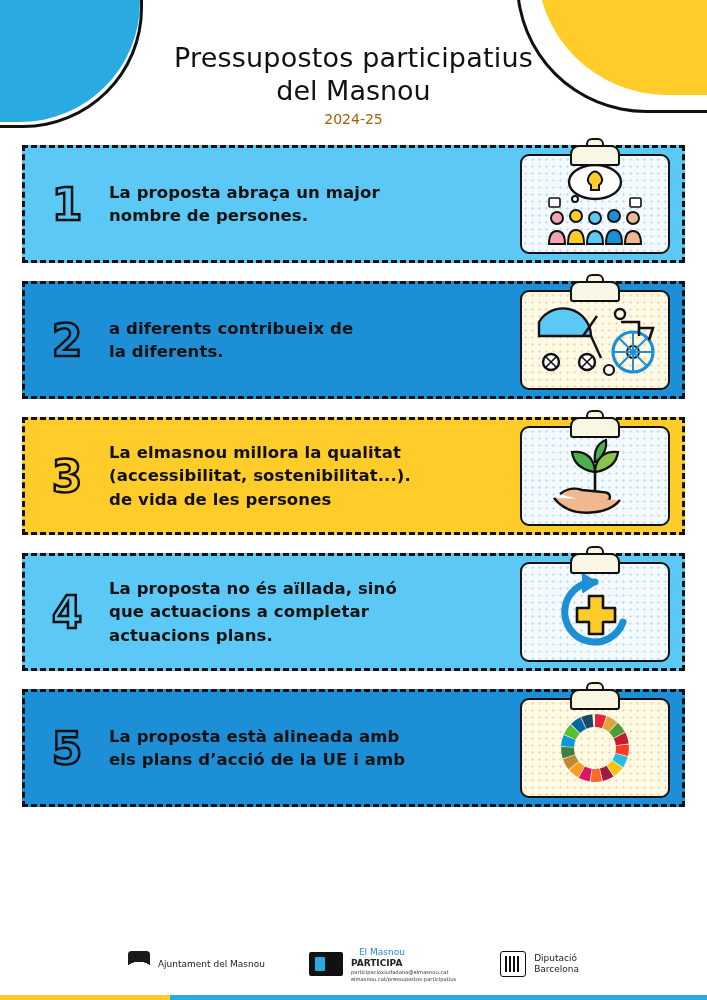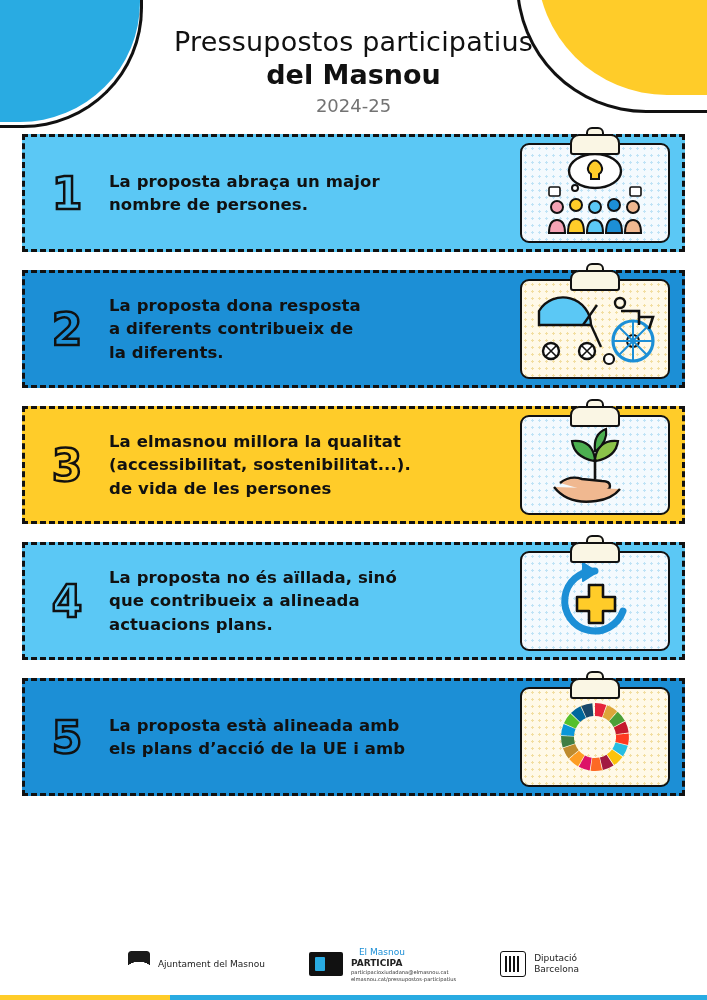--- a/index.html
+++ b/index.html
@@ -59,39 +59,39 @@
     border-right: none;
     border-radius: 0 0 0 130px;
     z-index: 3;
   }
 
   
   .header {
     position: relative;
     z-index: 5;
     text-align: center;
-    padding-top: 26px;
+    padding-top: 42px;
   }
   .title-line1 {
     font-family: "DejaVu Sans", sans-serif;
     font-size: 27px;
     color: #111;
     letter-spacing: 0.2px;
   }
   .title-line2 {
     font-family: "DejaVu Sans", sans-serif;
     font-size: 27px;
-    font-weight: bold;
+    font-weight: normal;
     color: #111;
     margin-top: 2px;
   }
   .title-year {
     font-family: "DejaVu Sans", sans-serif;
-    font-size: 18px;
-    color: #737373;
+    font-size: 14px;
+    color: #a16207;
     margin-top: 5px;
   }
 
   
   .rows {
     position: relative;
     z-index: 5;
     margin-top: 18px;
     padding: 0 22px;
   }
@@ -321,21 +321,20 @@
             </g>
           </svg>
         </div>
       </div>
     </div>
   </div>
 
   <div class="row c-blue">
     <div class="num">2</div>
     <div class="row-text">
-      <div>La proposta dona resposta</div>
       <div>a diferents contribueix de</div>
       <div>la diferents.</div>
     </div>
     <div class="illus">
       <div class="clip-knob"></div>
       <div class="clip-top"></div>
       <div class="card dots-y">
         <div class="card-inner">
           <svg width="140" height="88" viewBox="0 0 140 88">
 
@@ -384,21 +383,21 @@
           </svg>
         </div>
       </div>
     </div>
   </div>
 
   <div class="row c-lightblue">
     <div class="num">4</div>
     <div class="row-text">
       <div>La proposta no és aïllada, sinó</div>
-      <div>que contribueix a alineada</div>
+      <div>que actuacions a completar</div>
       <div>actuacions plans.</div>
     </div>
     <div class="illus">
       <div class="clip-knob"></div>
       <div class="clip-top"></div>
       <div class="card dots">
         <div class="card-inner">
           <svg width="120" height="88" viewBox="0 0 120 88">
             <path d="M60 14 a30 30 0 1 0 28 40" fill="none" stroke="#1C8FD6" stroke-width="7" stroke-linecap="round"></path>
             <path d="M48 6 l14 9 -14 9z" fill="#1C8FD6" stroke="#1C8FD6" stroke-width="2" stroke-linejoin="round"></path>

